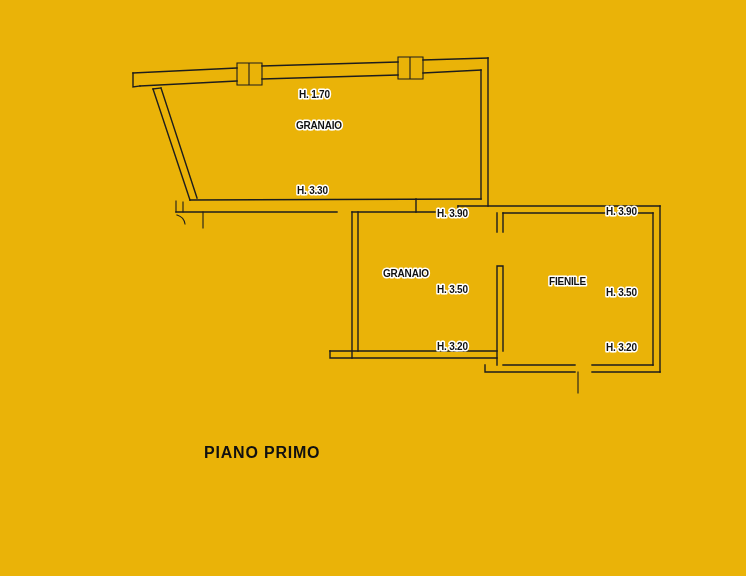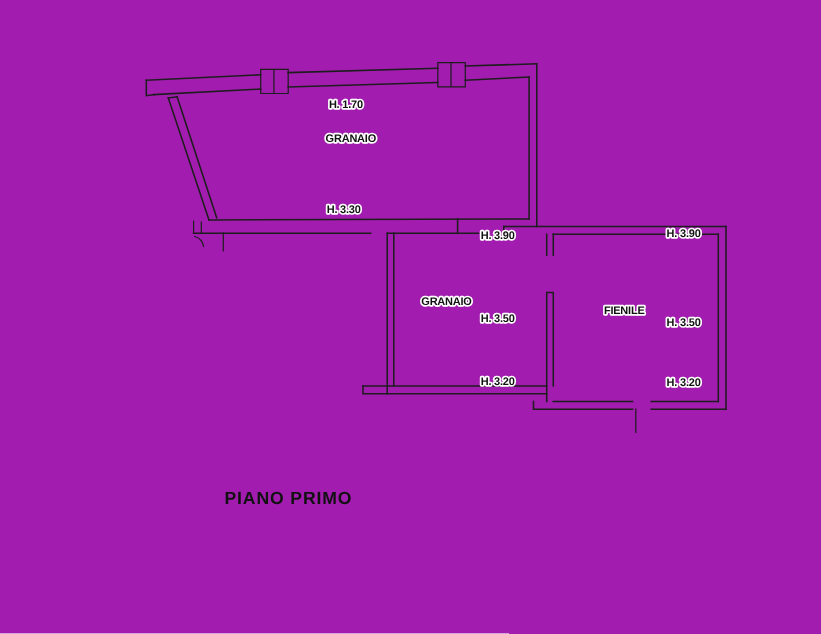--- a/index.html
+++ b/index.html
@@ -1,17 +1,17 @@
 <!DOCTYPE html>
 <html><head>
 <meta charset="utf-8">
 <style>
   html,body{margin:0;padding:0;background:#ffffff;}
   #stage{
-    position:relative;width:746px;height:576px;background:#a21caf;
+    position:relative;width:746px;height:576px;background:#eab308;
     font-family:"Liberation Sans", sans-serif;overflow:hidden;
   }
   svg{display:block}
   .wall{fill:none;stroke:#1d1d1d;stroke-width:1.4;stroke-linecap:square;}
   .wall.thin{stroke-width:1.1;}
   .plan-label{
     font-family:"Liberation Sans", sans-serif;
     font-size:10px;font-weight:bold;letter-spacing:-0.2px;fill:#111111;
     paint-order:stroke;stroke:#ffffff;stroke-width:3px;stroke-linejoin:round;
   }

